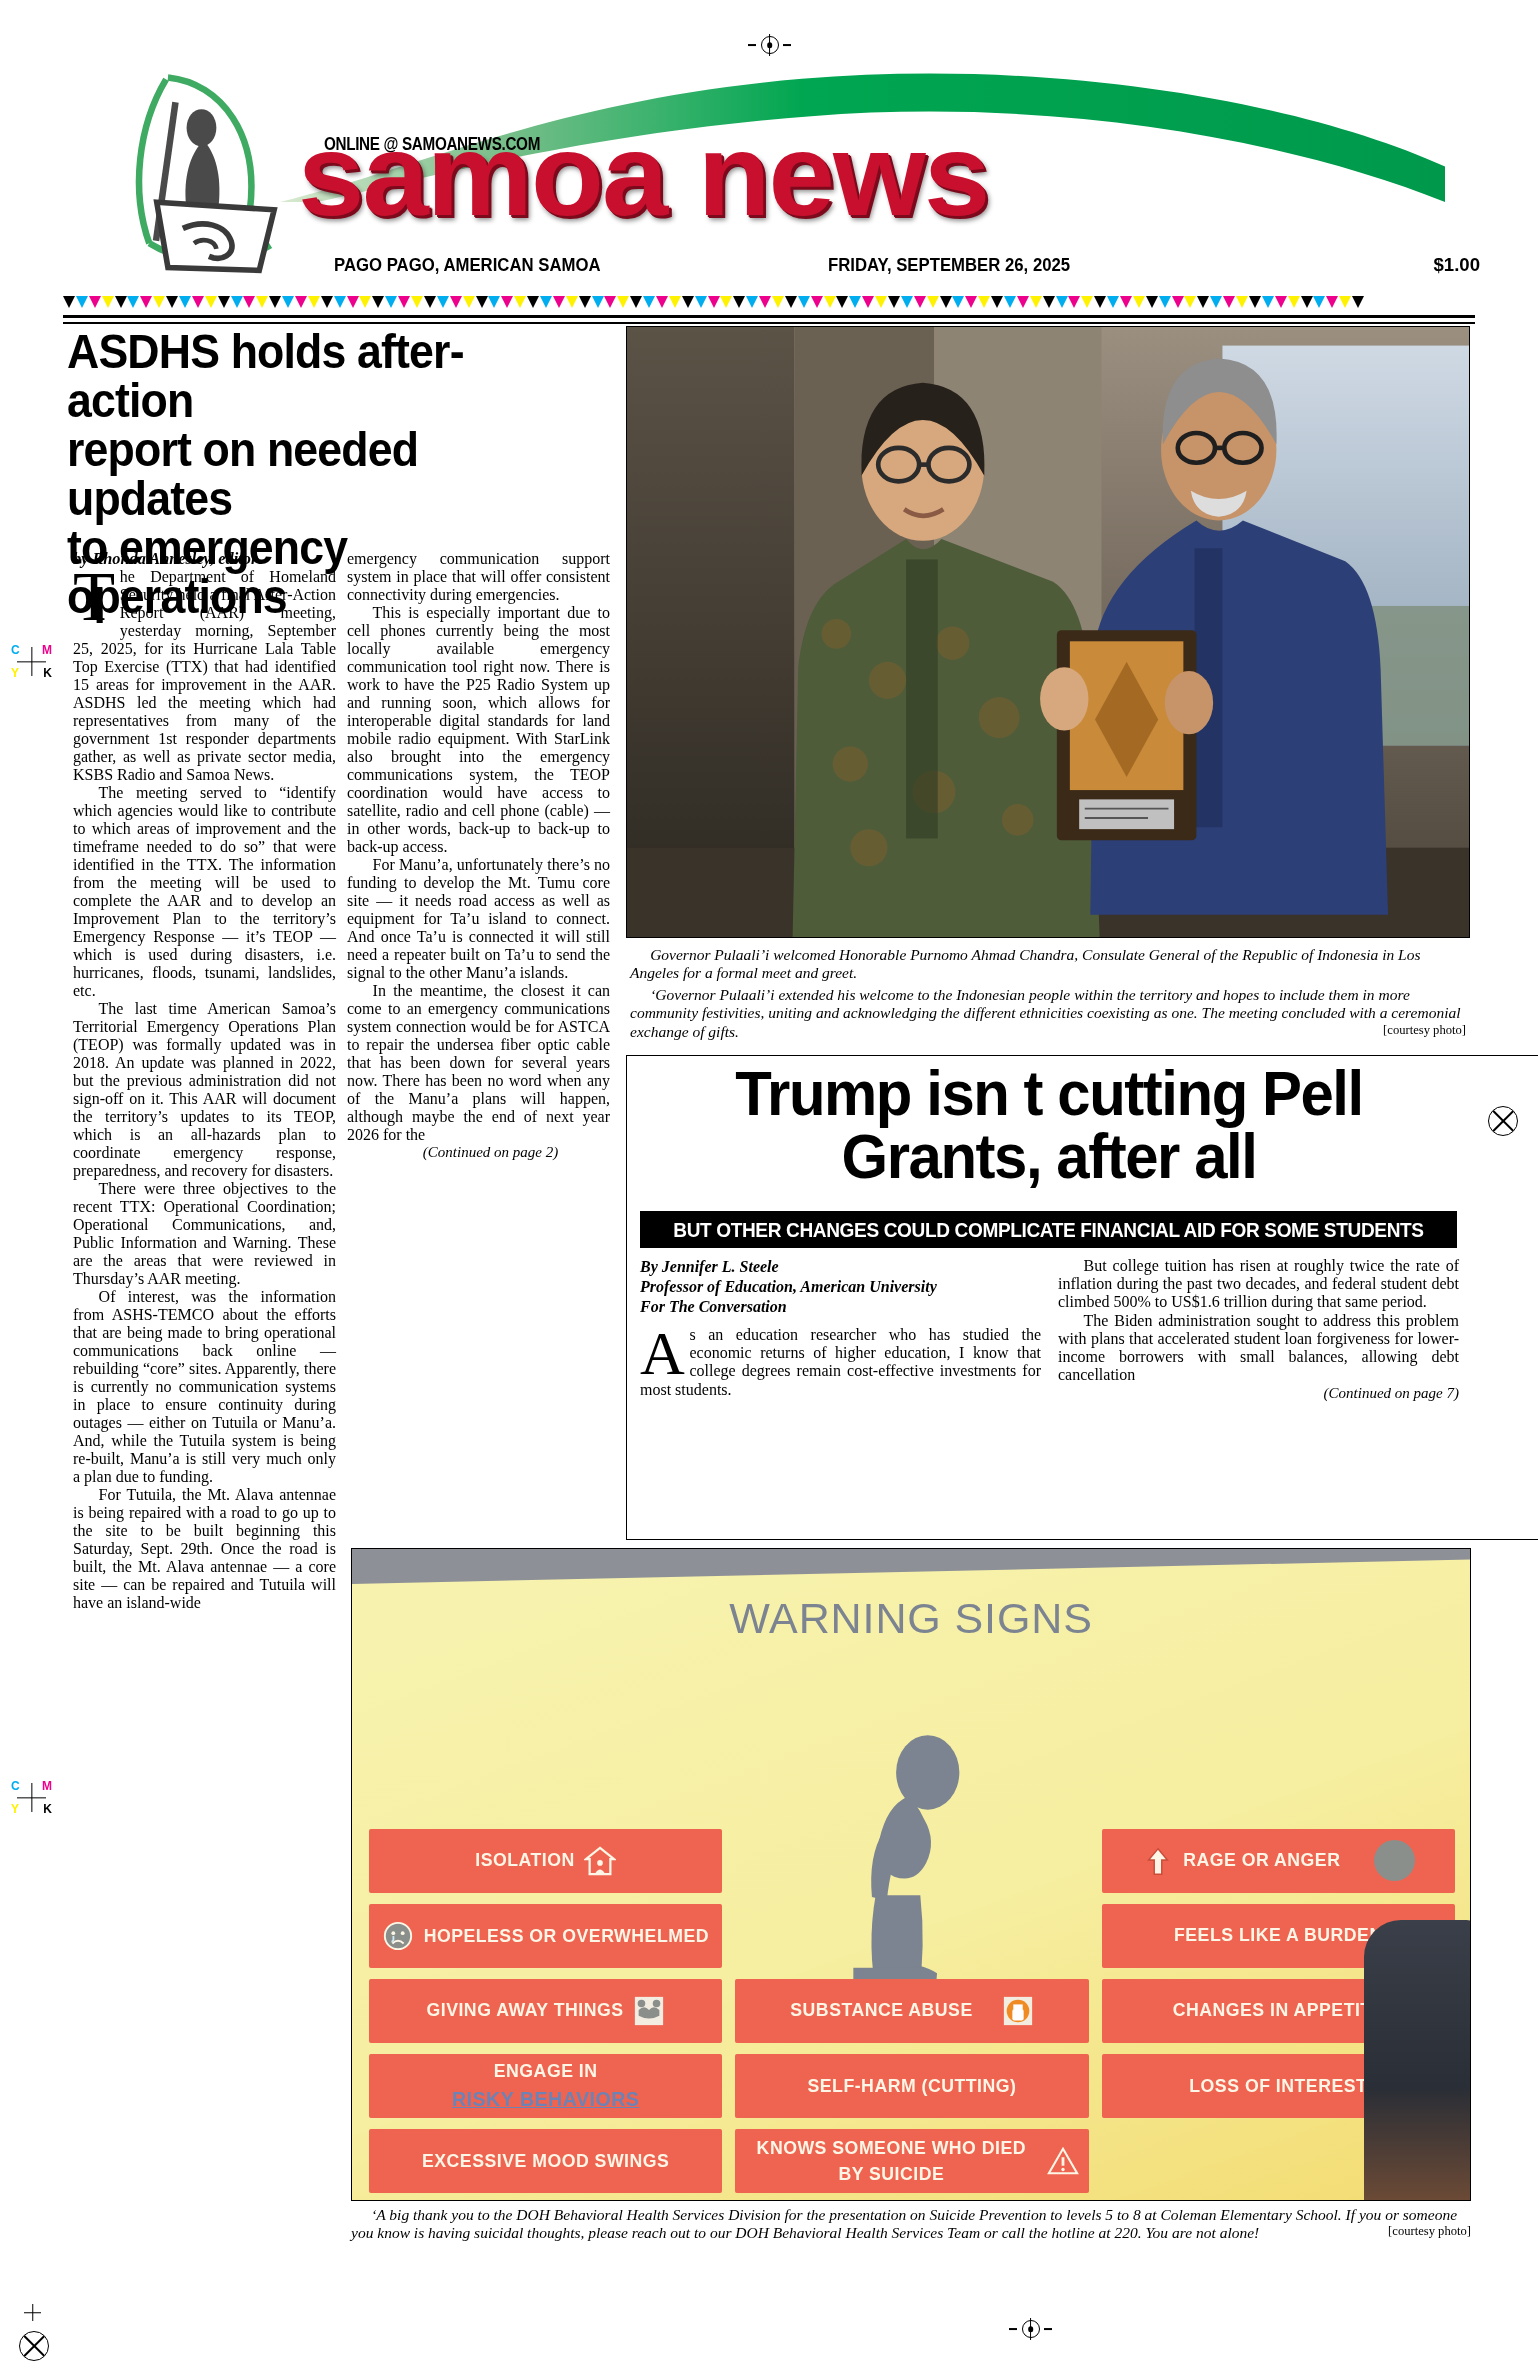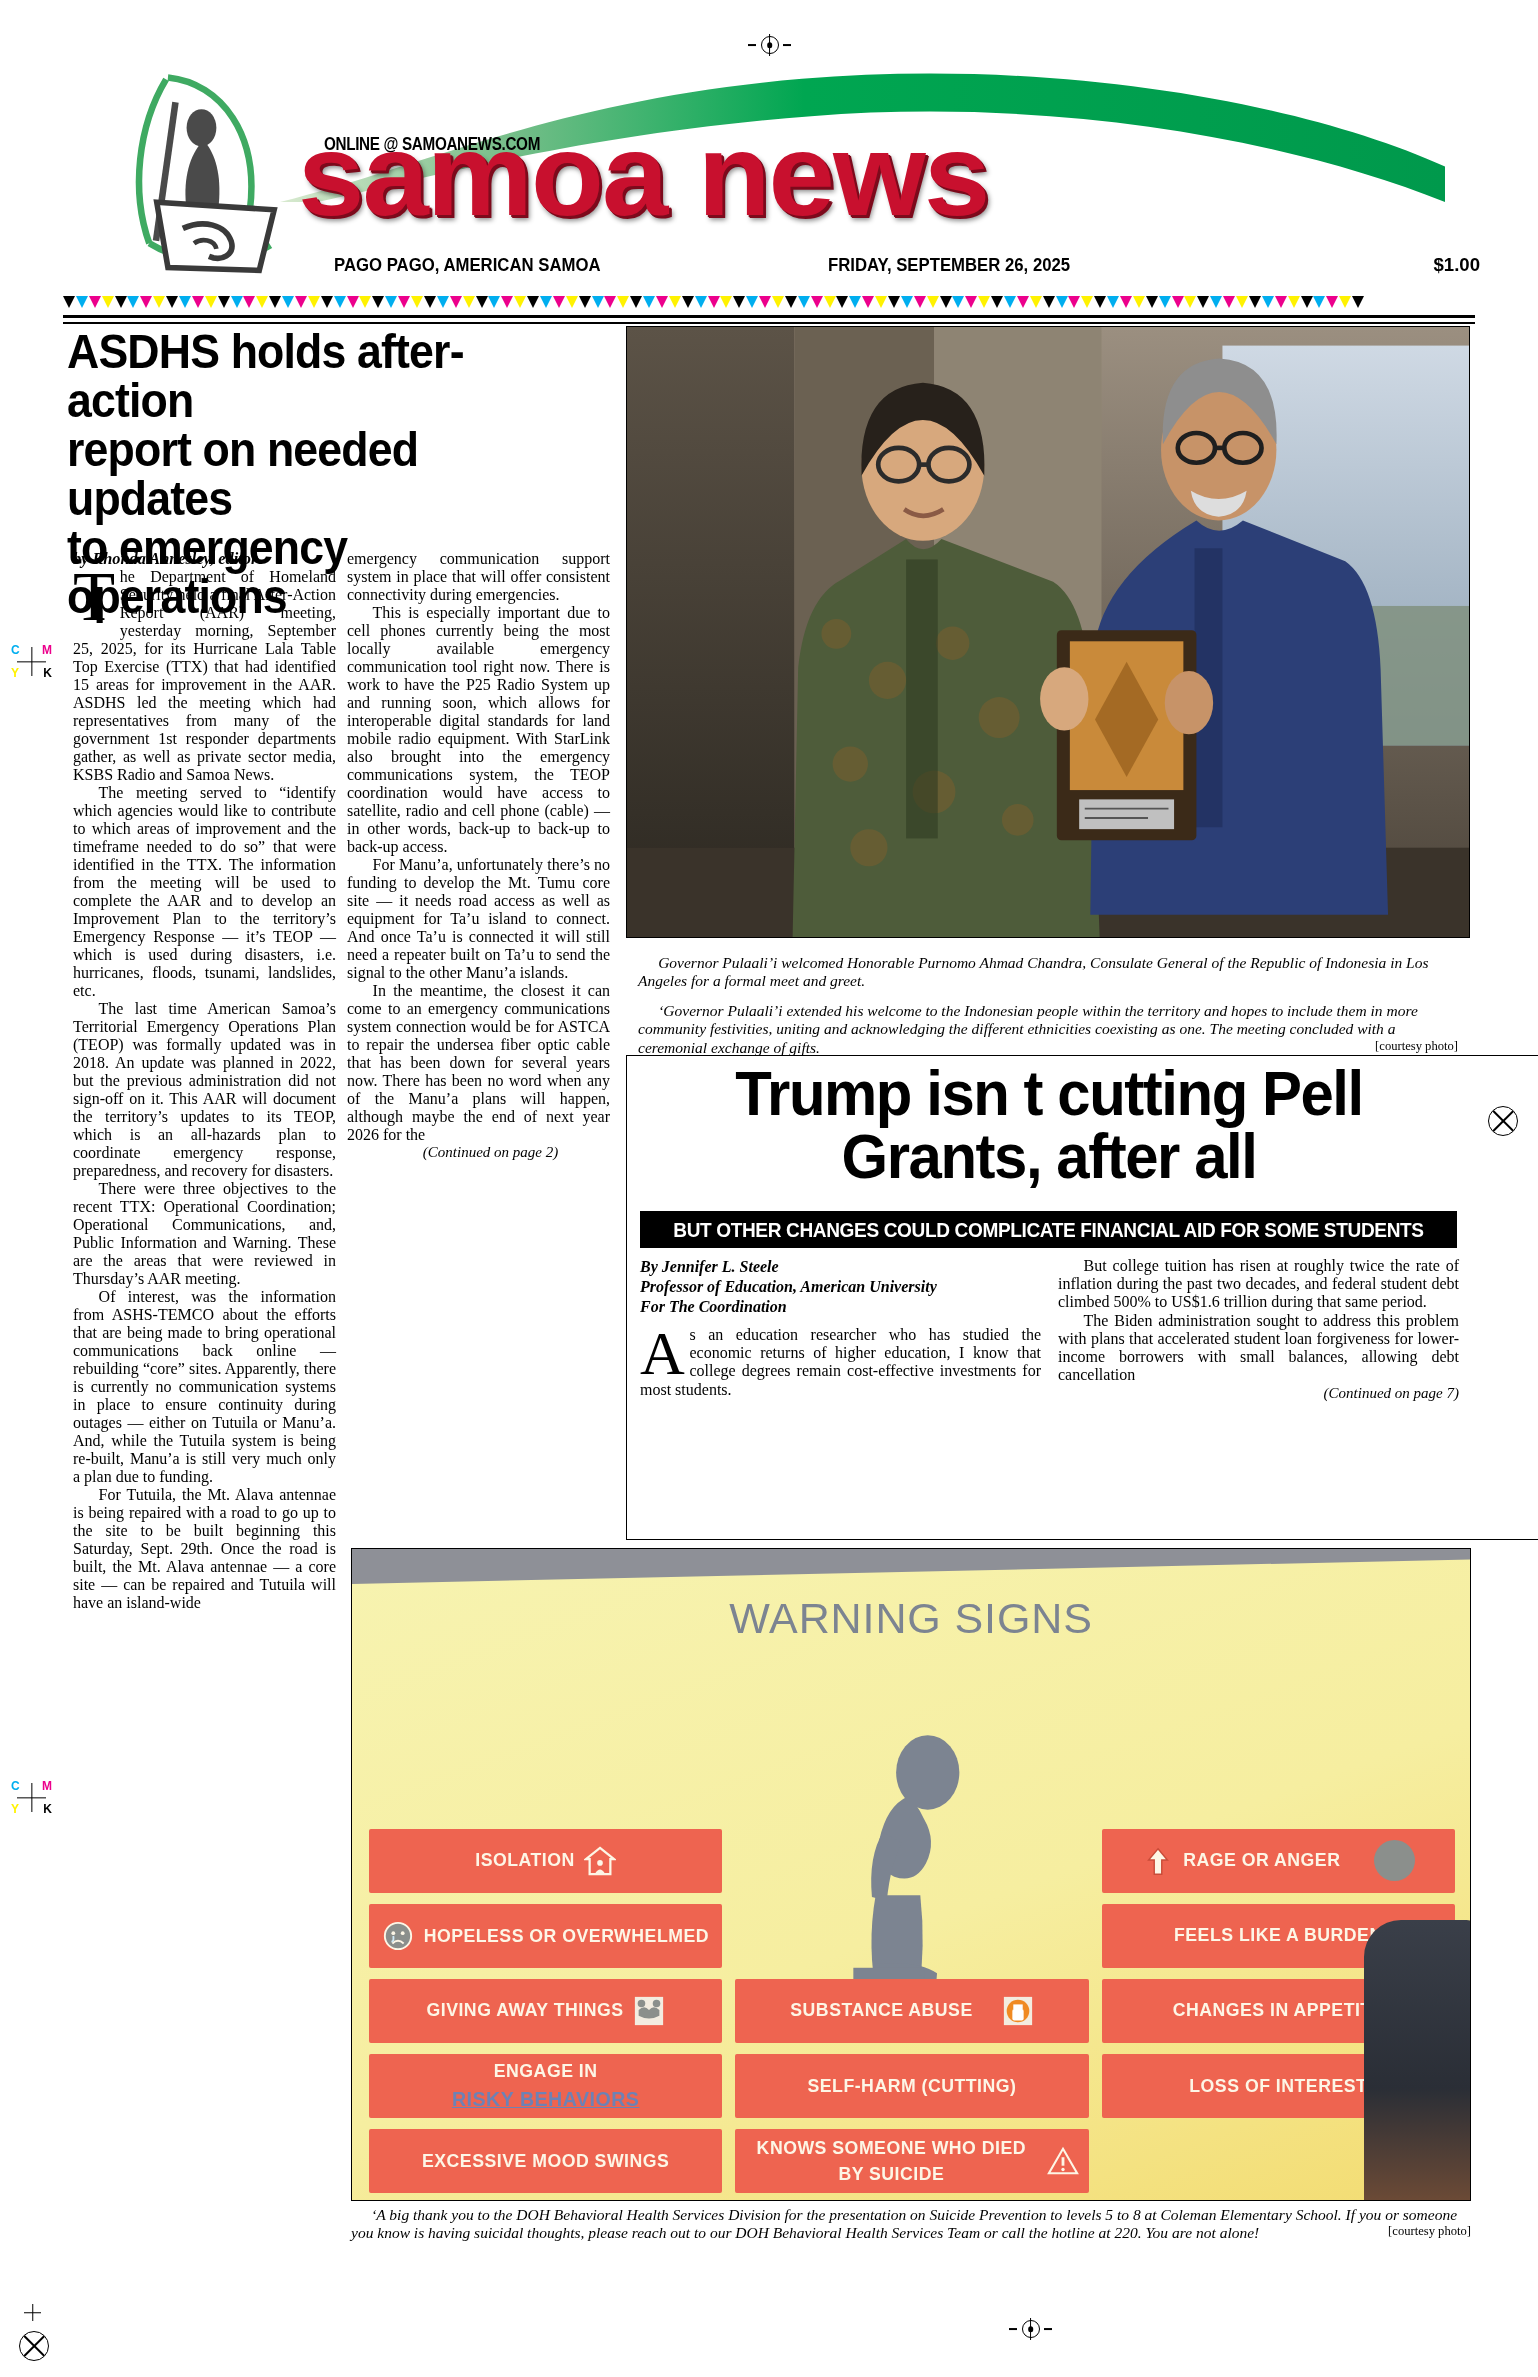--- a/index.html
+++ b/index.html
@@ -68,21 +68,21 @@
   .col p.noindent{text-indent:0;}
   .dropcap{float:left;font-size:69px;line-height:0.78;padding-right:4.7px;padding-top:2.8px;font-family:"Liberation Serif",serif;}
   .contd{font-style:italic;font-size:15px;text-align:center;text-indent:0;font-family:"Liberation Serif",serif;}
 
   #col1{left:73px;top:550px;width:263px;height:1827px;}
   #col2{left:347px;top:550px;width:263px;height:997px;}
 
   
   #photo1-box{position:absolute;left:626px;top:326px;width:844px;height:612px;border:1.9px solid #000;box-sizing:border-box;overflow:hidden;background:#2b2b33;}
   #caption1{position:absolute;left:626px;top:942px;width:844px;height:112px;font-style:italic;font-size:15.5px;line-height:1.17;}
-  #caption1 p{margin:12px;}
+  #caption1 p{margin:4px;}
   #caption1 .indent{text-indent:1.3em;}
   .courtesy{font-style:normal;font-size:12.6px;float:right;}
 
   
   #trumpbox{position:absolute;left:626px;top:1055px;width:1008px;height:485px;border:1.9px solid #000;box-sizing:border-box;}
   #trump-hl{position:absolute;left:0;top:5.6px;width:844px;text-align:center;font-family:"Liberation Sans",sans-serif;font-weight:bold;font-size:63px;line-height:1.0;letter-spacing:-1.5px;}
   #trump-hl div{transform:scaleX(0.95);}
   #trump-sub{position:absolute;left:13px;top:155px;width:817px;height:37px;background:#000;color:#fff;display:flex;align-items:center;justify-content:center;font-family:"Liberation Sans",sans-serif;font-weight:bold;font-size:20.5px;letter-spacing:-0.4px;}
   #trump-sub span{transform:scaleX(0.93);}
   #trump-byline{position:absolute;left:13px;top:201px;width:401px;font-style:italic;font-weight:bold;font-size:16px;line-height:1.26;}
@@ -391,21 +391,21 @@
   <div id="trump-hl">
     <div>Trump isn t cutting Pell</div>
     <div>Grants, after all</div>
   </div>
   <div id="trump-sub">
     <span>BUT OTHER CHANGES COULD COMPLICATE FINANCIAL AID FOR SOME STUDENTS</span>
   </div>
   <div id="trump-byline">
     <div>By Jennifer L. Steele</div>
     <div>Professor of Education, American University</div>
-    <div>For The Coordination</div>
+    <div>For The Conversation</div>
   </div>
   <div id="trump-col1">
     <p class="noindent" style="text-indent:0"><span class="dropcap" style="font-size:62px">A</span><span>s an education researcher who has studied the economic returns of higher education, I know that college degrees remain cost-effective investments for most students.</span></p>
   </div>
   <div id="trump-col2">
     <p>But college tuition has risen at roughly twice the rate of inflation during the past two decades, and federal student debt climbed 500% to US$1.6 trillion during that same period.</p>
     <p>The Biden administration sought to address this problem with plans that accelerated student loan forgiveness for lower-income borrowers with small balances, allowing debt cancellation</p>
     <p class="contd" style="text-indent:0;text-align:right">(Continued on page 7)</p>
   </div>
 </div>

